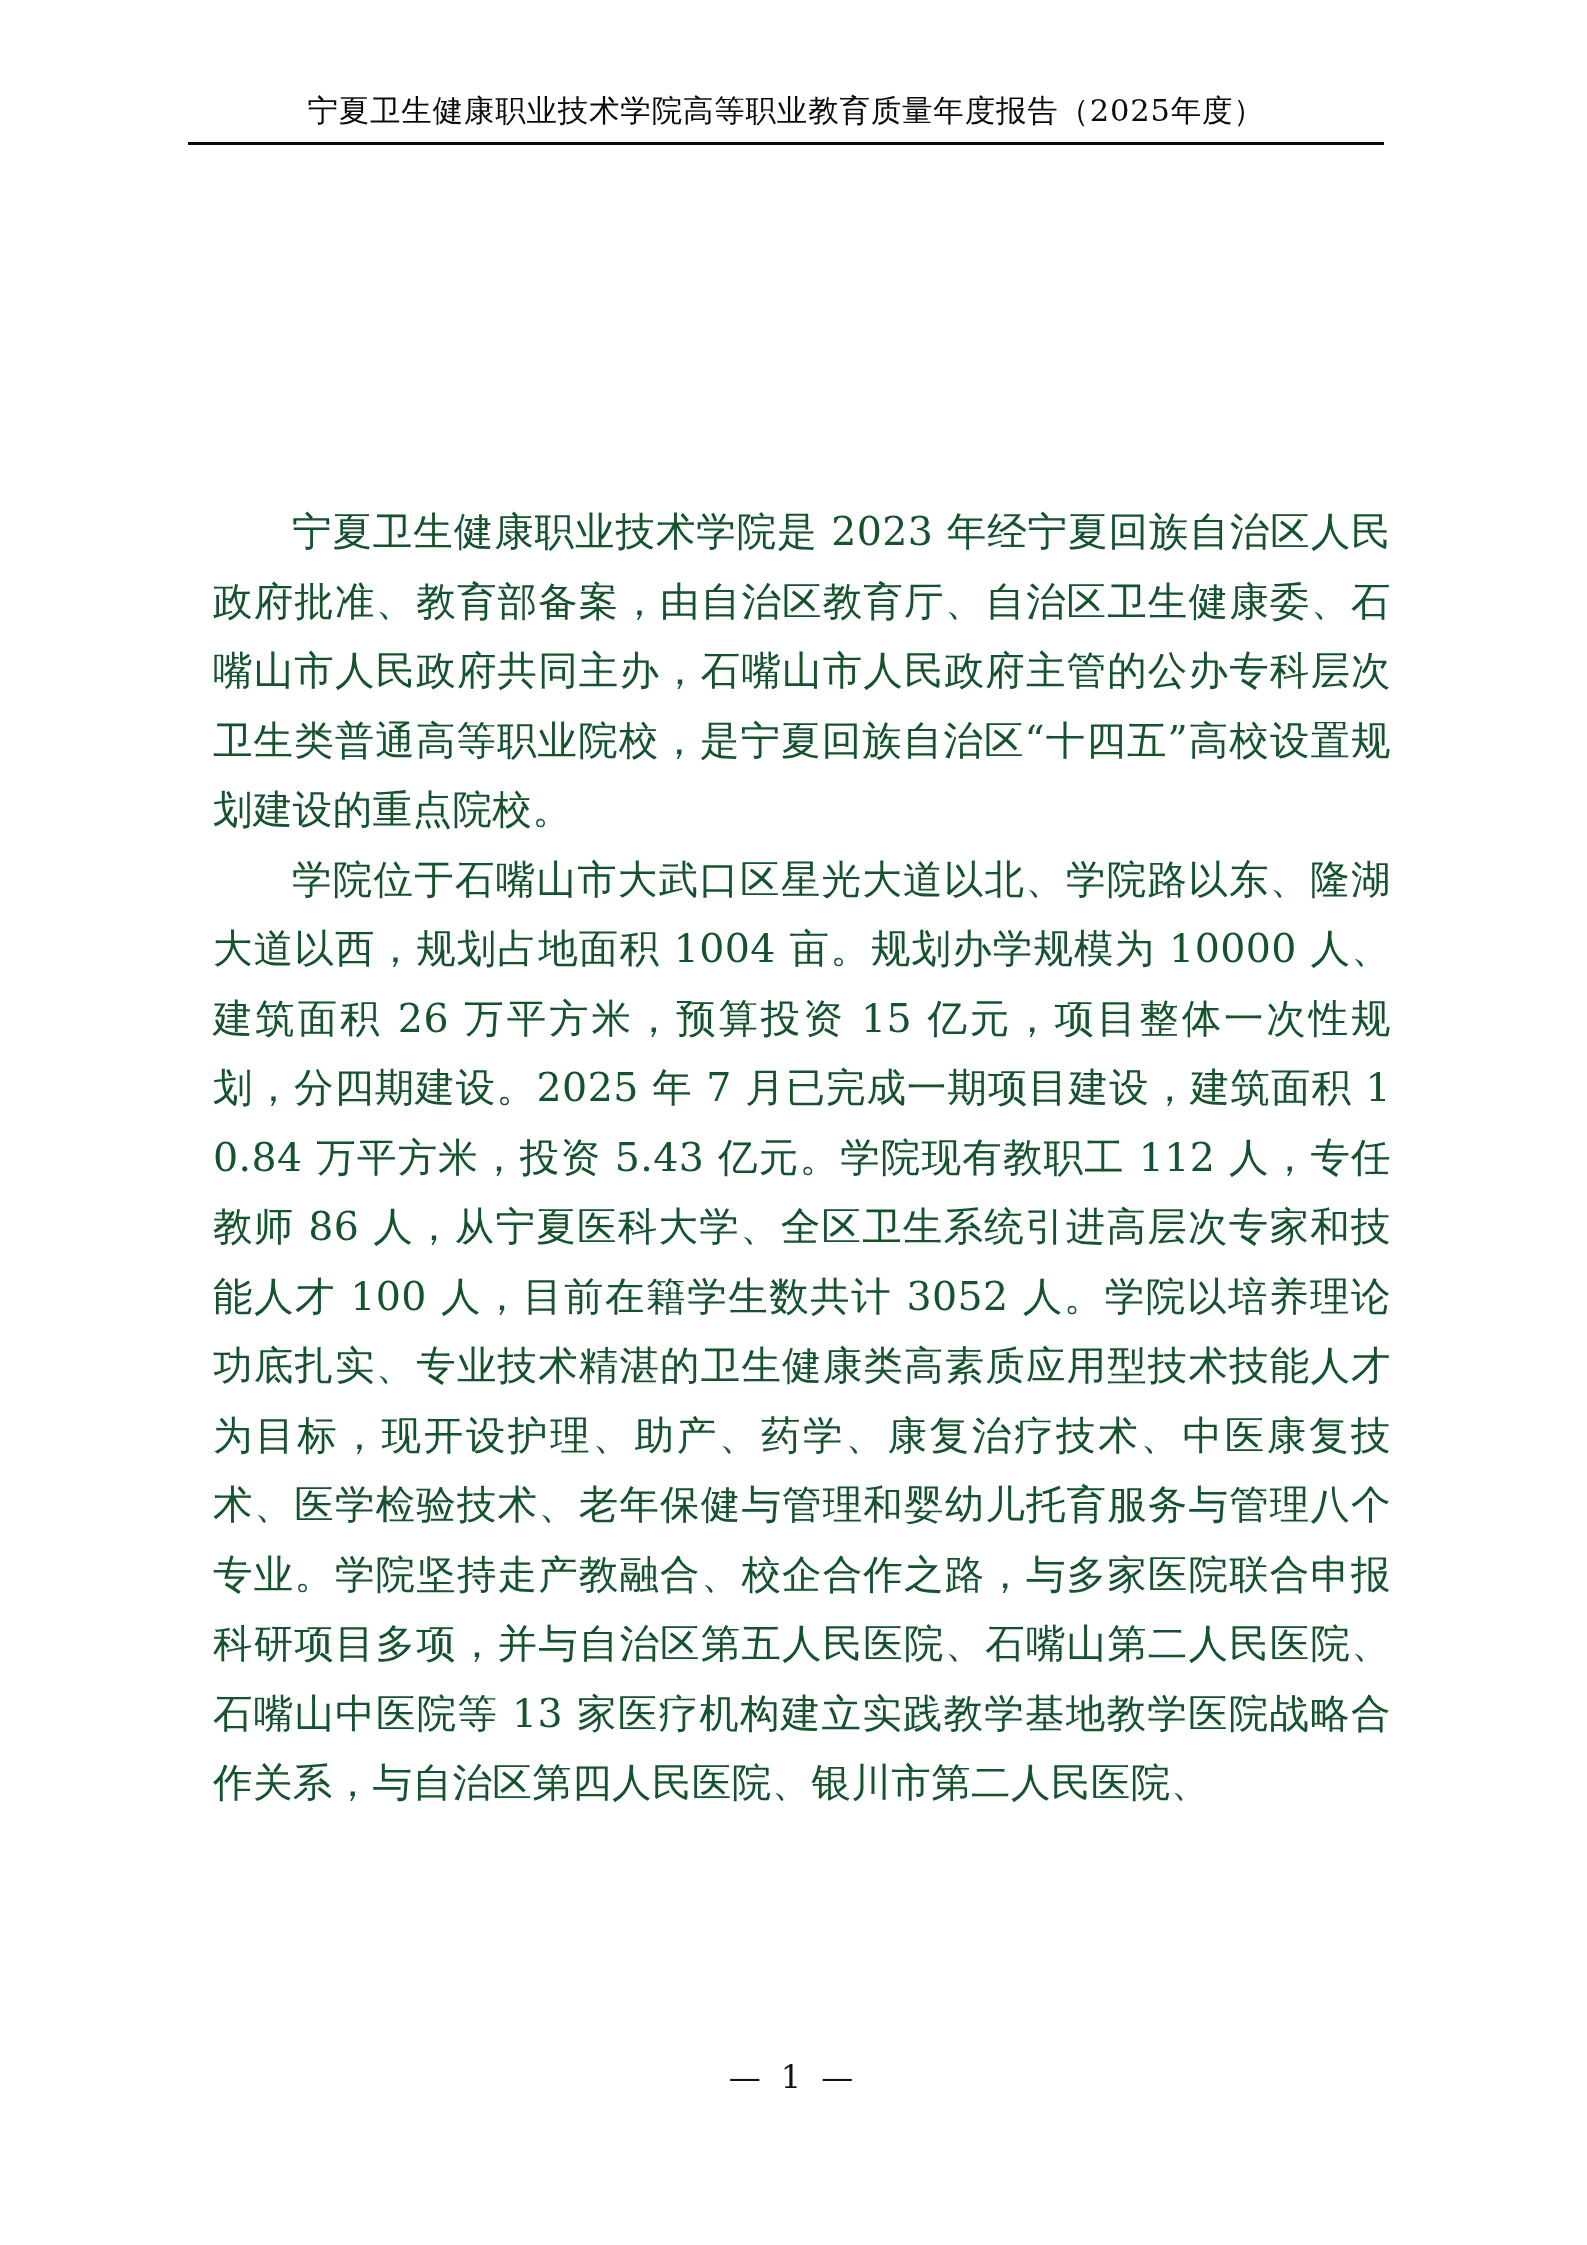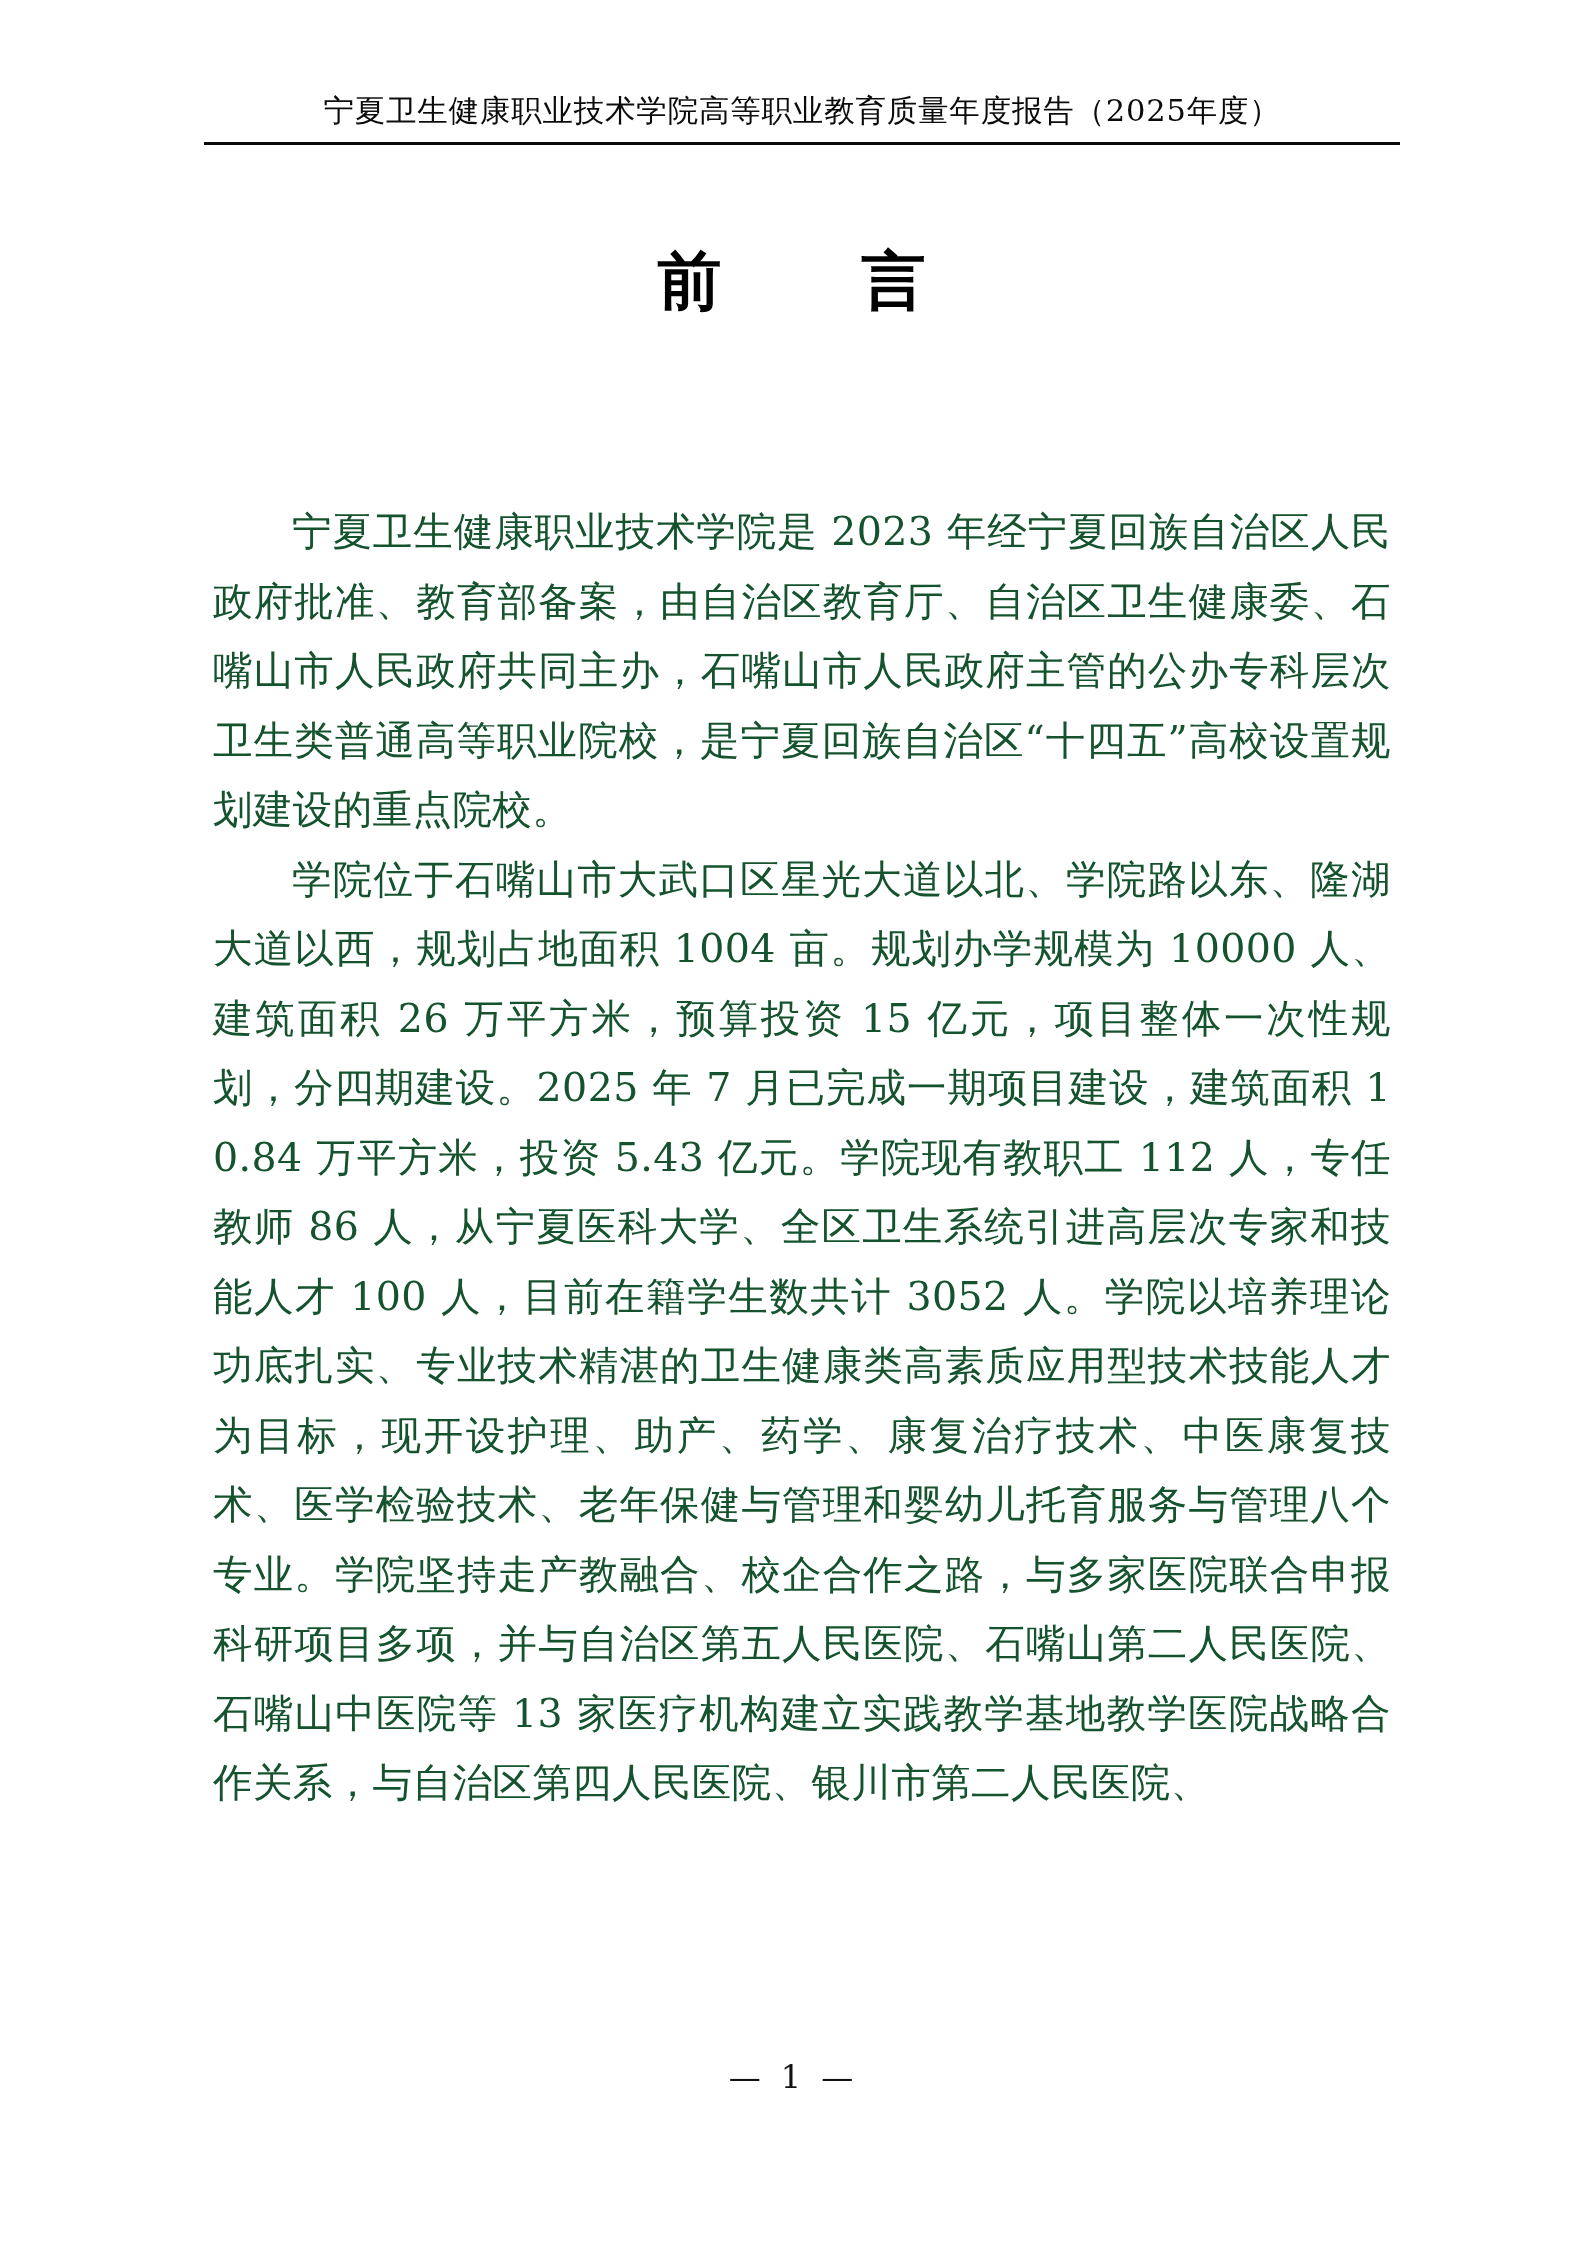--- a/index.html
+++ b/index.html
@@ -16,21 +16,21 @@
     width: 1587px;
     height: 2245px;
     background: #ffffff;
     overflow: hidden;
     box-sizing: border-box;
   }
 
   
   .header-zone {
     position: absolute;
-    left: 204px;
+    left: 188px;
     top: 92px;
     width: 1196px;
   }
   .header-text {
     font-family: "DejaVu Serif", "Liberation Serif", serif;
     font-size: 30.5px;
     letter-spacing: 0.8px;
     line-height: 1.25;
     text-align: center;
     white-space: nowrap;
@@ -97,21 +97,20 @@
 </head>
 <body>
 
 <div class="page">
 
   <div class="header-zone">
     <div class="header-text">宁夏卫生健康职业技术学院高等职业教育质量年度报告（2025年度）</div>
     <div class="header-rule"></div>
   </div>
 
-  <div class="doc-title">前　　言</div>
 
   <div class="body-zone">
     <p class="para">宁夏卫生健康职业技术学院是 2023 年经宁夏回族自治区人民政府批准、教育部备案，由自治区教育厅、自治区卫生健康委、石嘴山市人民政府共同主办，石嘴山市人民政府主管的公办专科层次卫生类普通高等职业院校，是宁夏回族自治区“十四五”高校设置规划建设的重点院校。</p>
     <p class="para">学院位于石嘴山市大武口区星光大道以北、学院路以东、隆湖大道以西，规划占地面积 1004 亩。规划办学规模为 10000 人、建筑面积 26 万平方米，预算投资 15 亿元，项目整体一次性规划，分四期建设。2025 年 7 月已完成一期项目建设，建筑面积 10.84 万平方米，投资 5.43 亿元。学院现有教职工 112 人，专任教师 86 人，从宁夏医科大学、全区卫生系统引进高层次专家和技能人才 100 人，目前在籍学生数共计 3052 人。学院以培养理论功底扎实、专业技术精湛的卫生健康类高素质应用型技术技能人才为目标，现开设护理、助产、药学、康复治疗技术、中医康复技术、医学检验技术、老年保健与管理和婴幼儿托育服务与管理八个专业。学院坚持走产教融合、校企合作之路，与多家医院联合申报科研项目多项，并与自治区第五人民医院、石嘴山第二人民医院、石嘴山中医院等 13 家医疗机构建立实践教学基地教学医院战略合作关系，与自治区第四人民医院、银川市第二人民医院、</p>
   </div>
 
   <div class="footer-zone">
     <span class="footer-text">— 1 —</span>
   </div>
 

